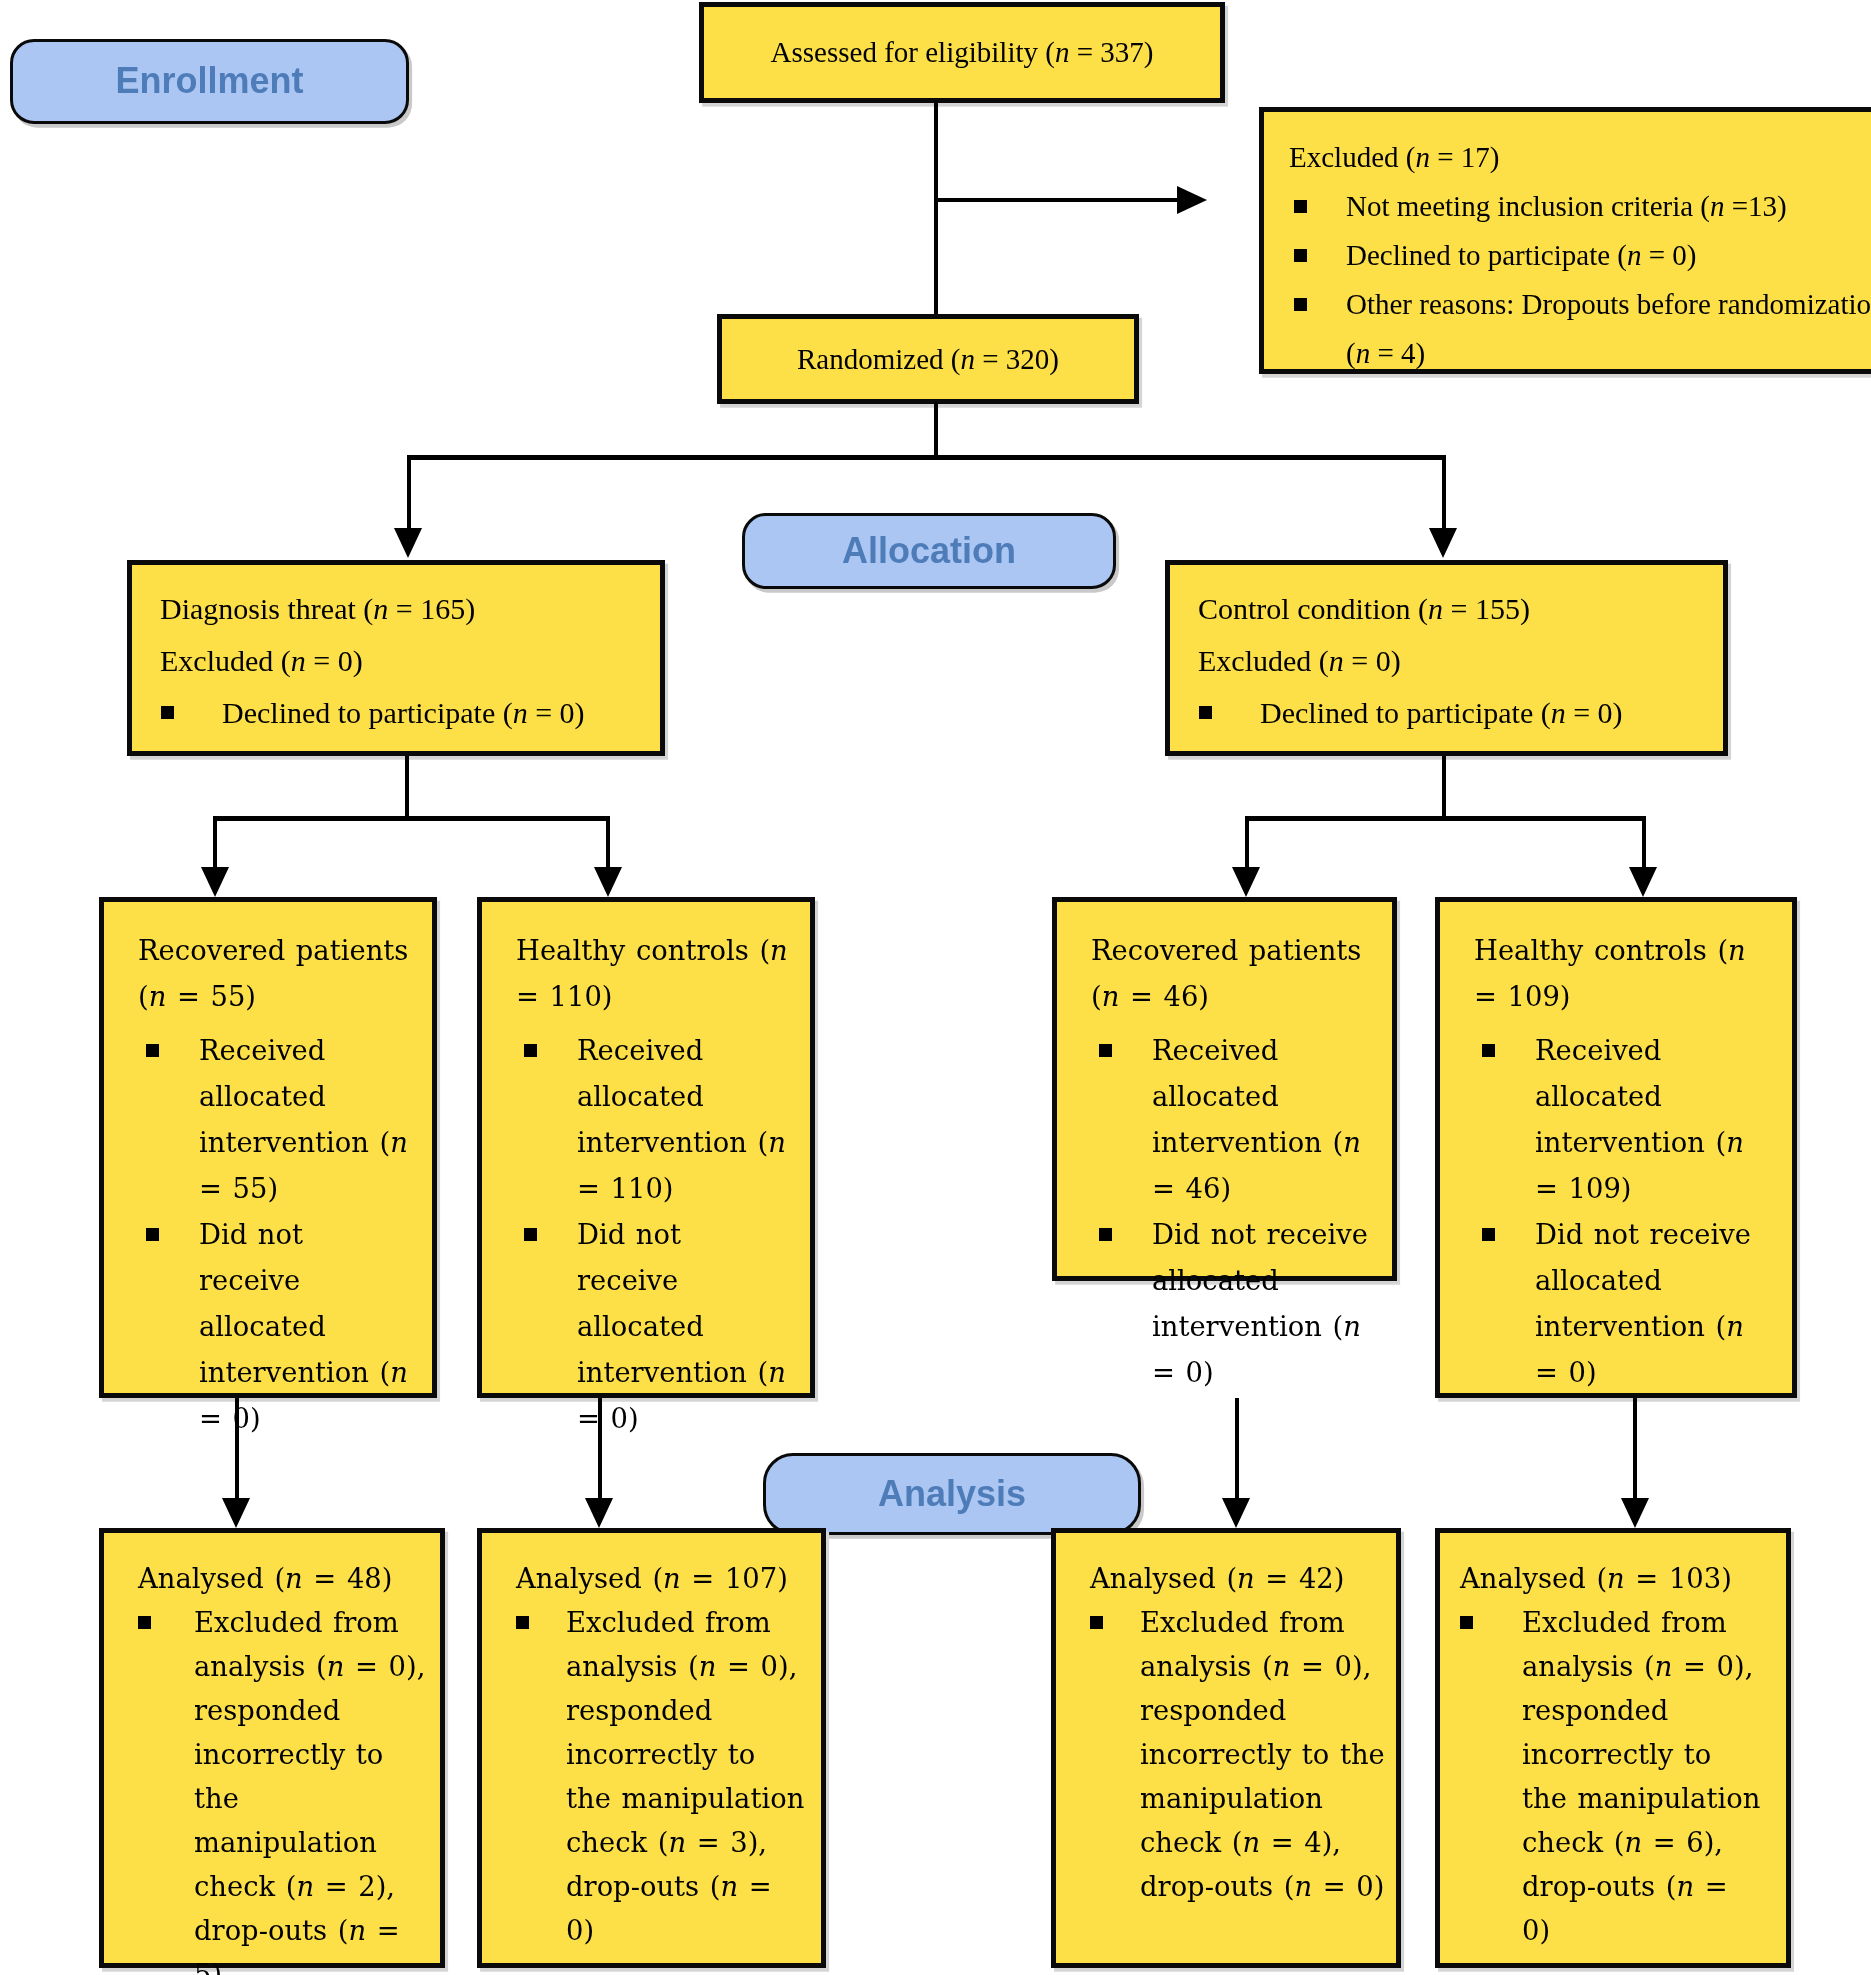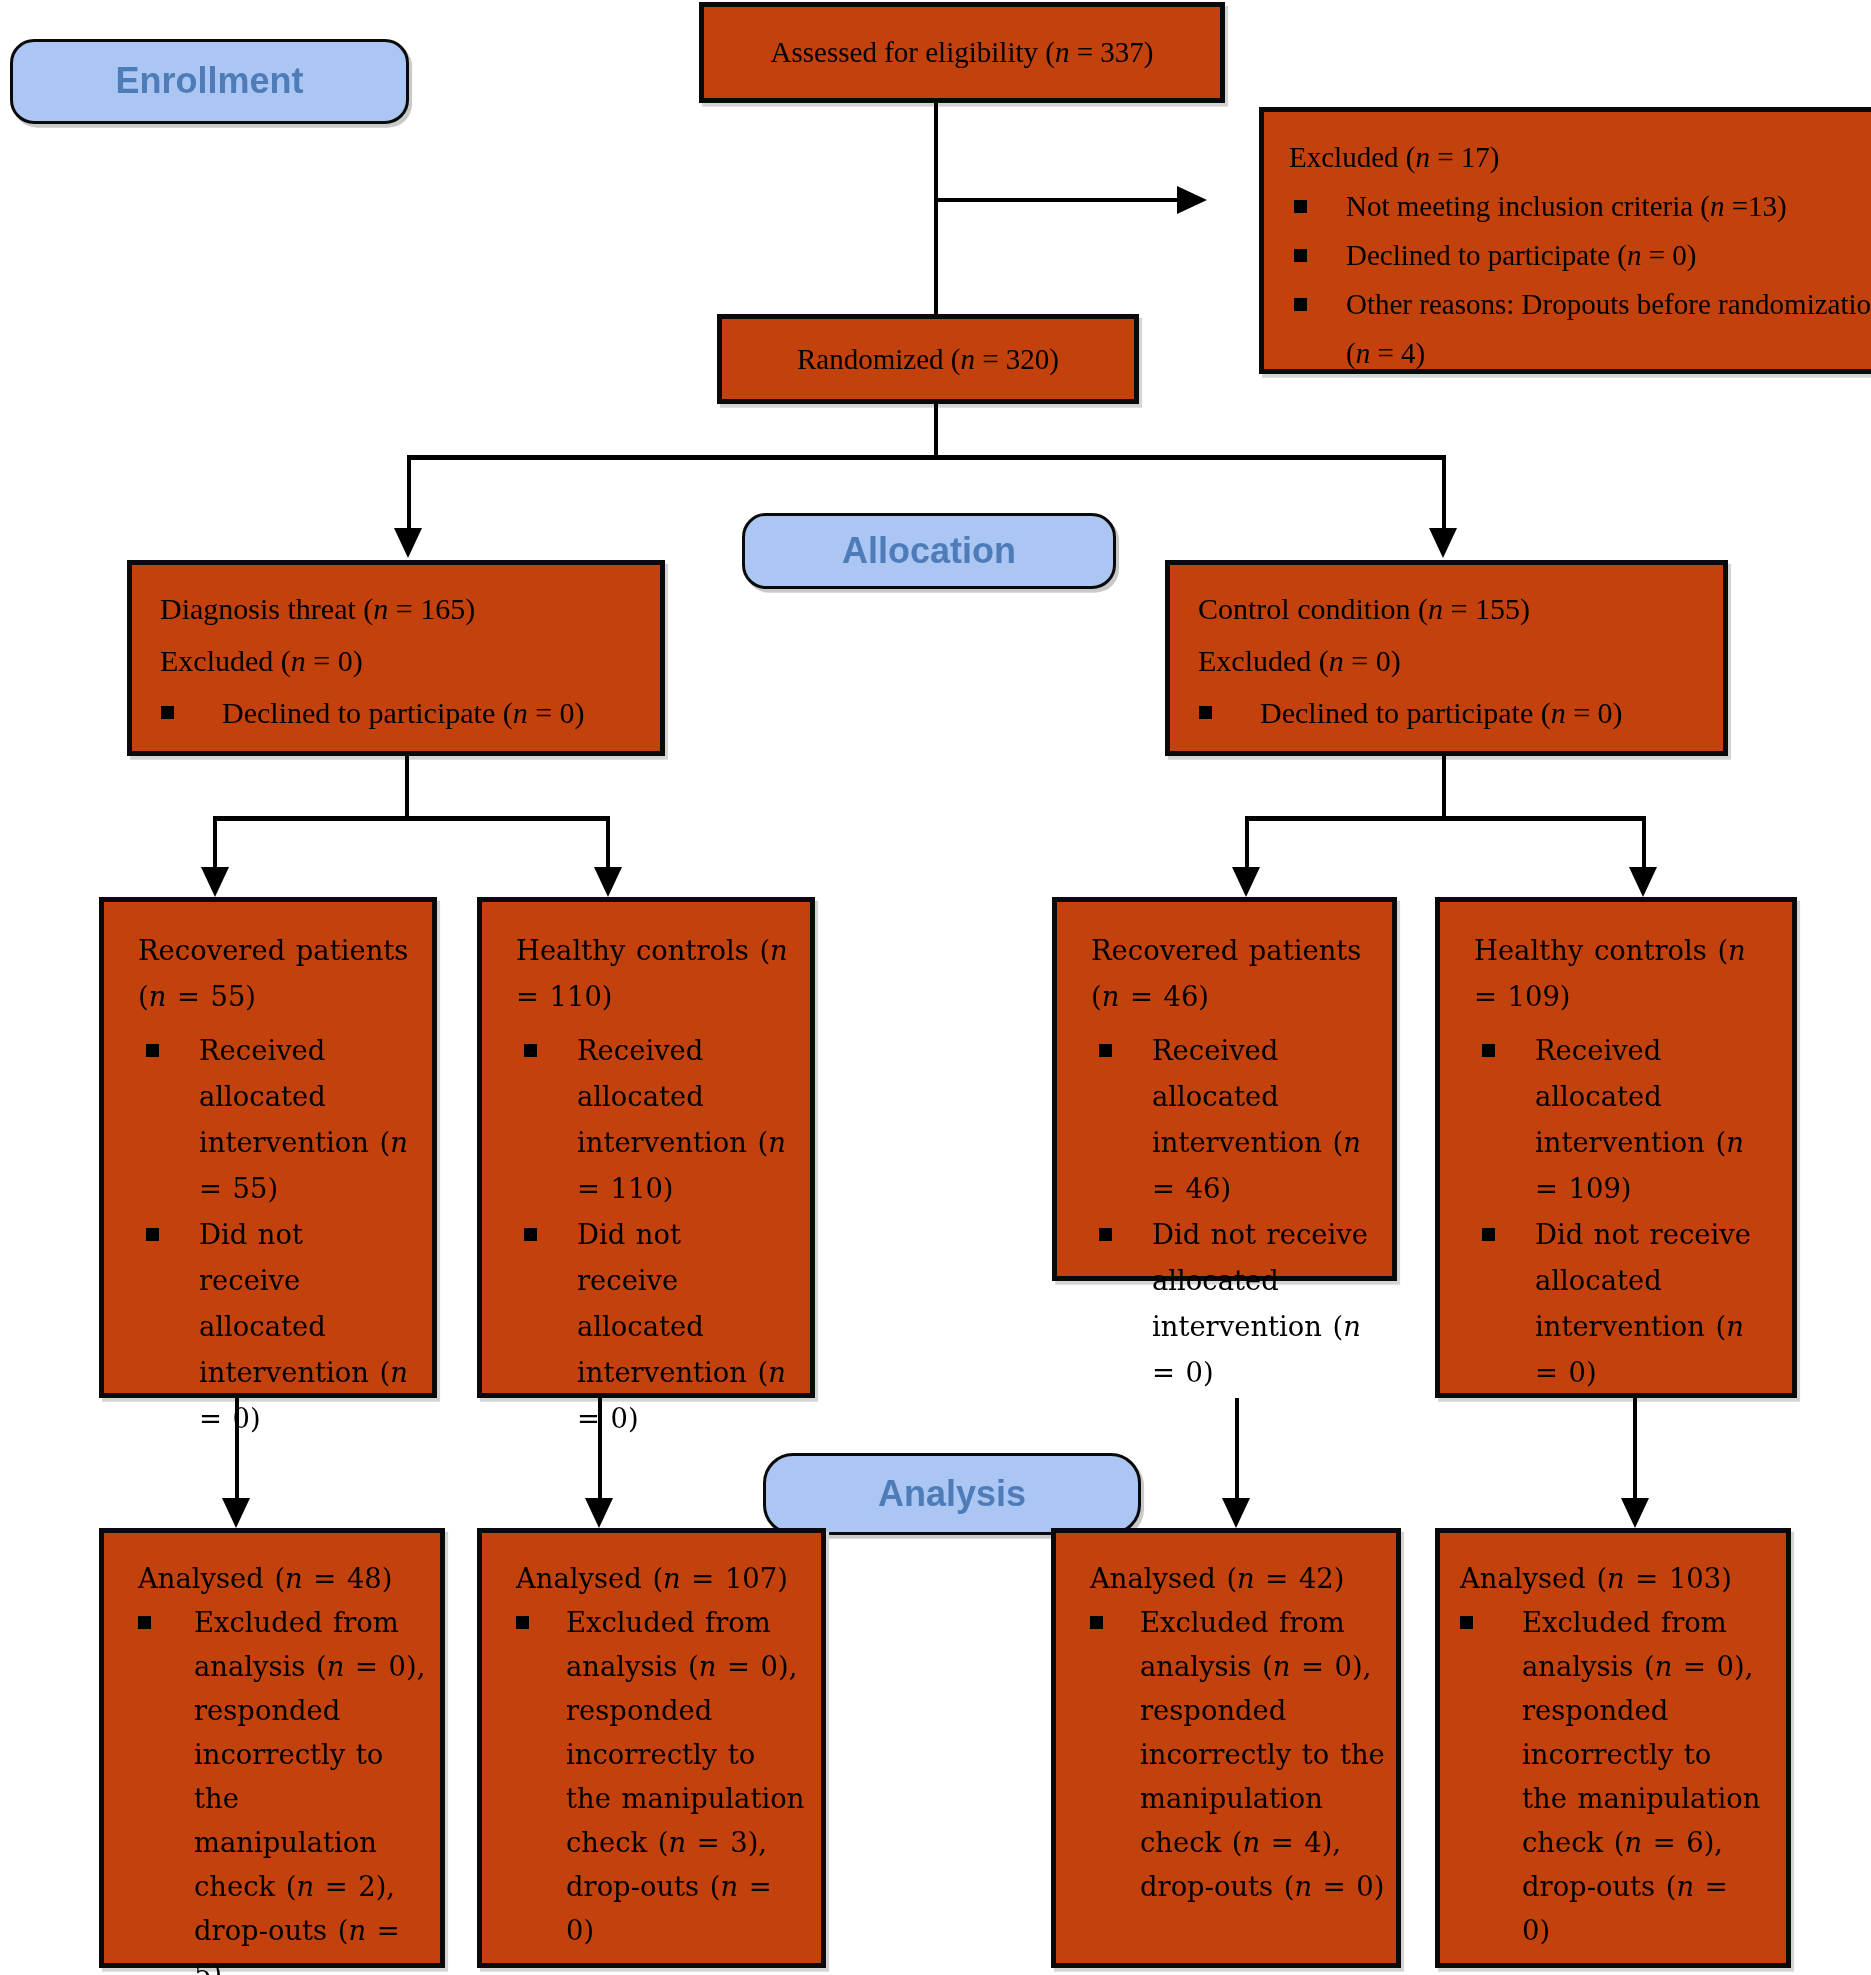--- a/index.html
+++ b/index.html
@@ -7,21 +7,21 @@
        font-family:"Liberation Serif",serif;color:#000;}
   .canvas{position:absolute;left:0;top:0;width:1871px;height:1975px;}
 
   
   .badge{position:absolute;box-sizing:border-box;border:3.7px solid #0a0a0a;border-radius:24px;
          background:#abc6f2;display:flex;align-items:center;justify-content:center;
          font-family:"Liberation Sans",sans-serif;font-weight:bold;font-size:36px;
          color:#4e7cb8;box-shadow:3.1px 3.7px 0 #c9c9c9;margin-top:28px;}
 
   
-  .box{position:absolute;box-sizing:border-box;border:5px solid #0a0a0a;background:#c2410c;
+  .box{position:absolute;box-sizing:border-box;border:5px solid #0a0a0a;background:#fde047;
        box-shadow:3.1px 3.7px 0 #d4d4d4;}
   .centered{display:flex;align-items:center;justify-content:center;text-align:center;
             font-size:29px;}
 
   
   .excl{font-size:29px;line-height:49px;padding:21px 18.7px 0 25px;}
   .excl ul{list-style:none;margin:0;padding:0;}
   .excl li{position:relative;padding-left:57px;}
   .excl li::before{content:"";position:absolute;left:5px;top:17.5px;width:13px;height:13px;background:#000;}
 

